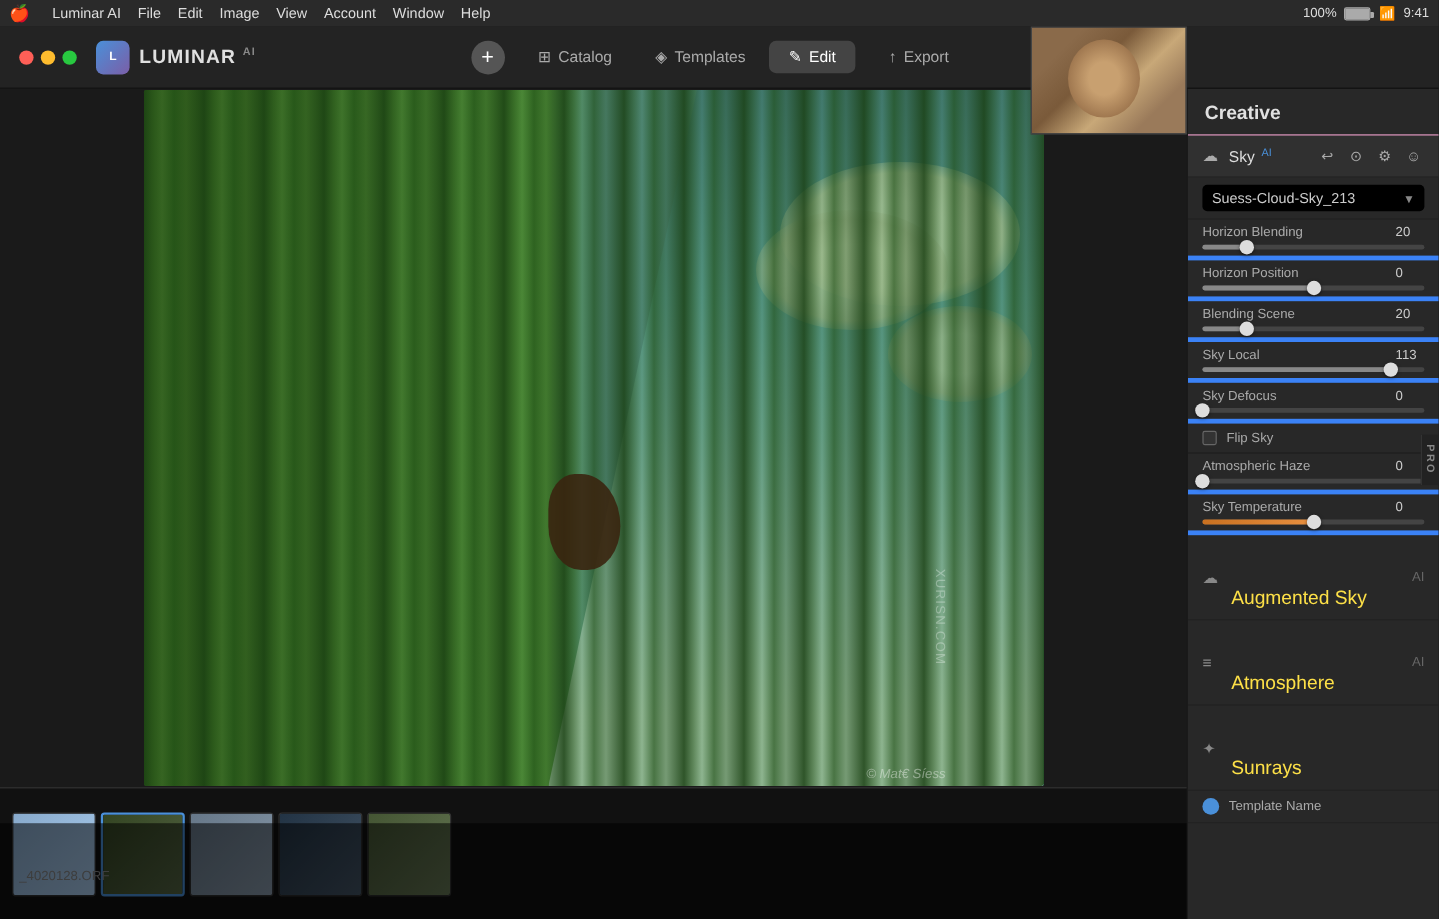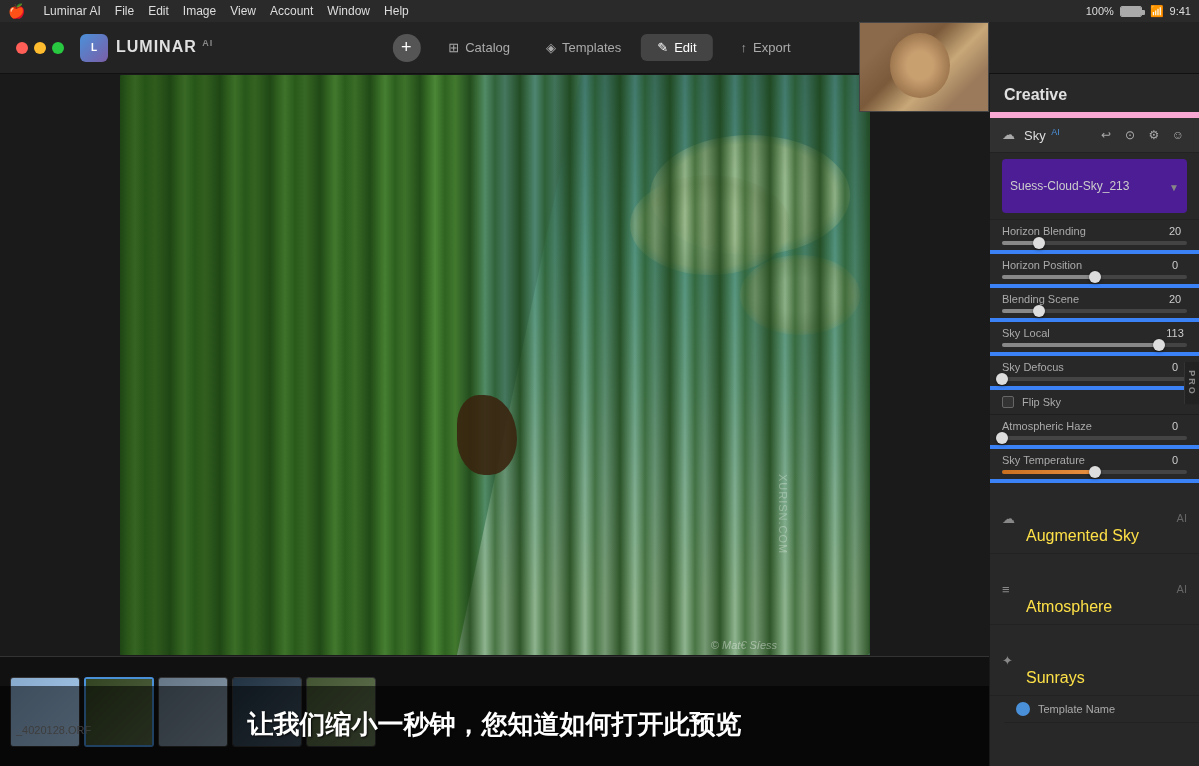--- a/index.html
+++ b/index.html
@@ -354,21 +354,21 @@
       border-left: 1px solid #1a1a1a;
       overflow: hidden;
     }
 
     
     .panel-header {
       padding: 12px 14px 8px;
       font-size: 16px;
       font-weight: 600;
       color: #e0e0e0;
-      border-bottom: 6px solid #f9a8d4;
+      border-bottom: 1px solid #f9a8d4;
     }
 
     
     .webcam-preview {
       position: absolute;
       top: 22px;
       right: 210px;
       width: 130px;
       height: 90px;
       background: #333;
@@ -463,26 +463,26 @@
 
     
     .dropdown-row {
       padding: 6px 12px;
       display: flex;
       align-items: center;
       border-bottom: 1px solid #222;
     }
     .dropdown-select {
       flex: 1;
-      background: #4c1d95;
+      background: #000000;
       border: none;
       border-radius: 4px;
       color: #ccc;
       font-size: 12px;
-      padding: 20px 8px;
+      padding: 4px 8px;
       cursor: pointer;
       display: flex;
       align-items: flex-end;
       justify-content: space-between;
     }
     .dropdown-chevron {
       font-size: 10px;
       color: #888;
     }
 
@@ -498,21 +498,21 @@
       margin-bottom: 4px;
     }
     .slider-label {
       font-size: 11px;
       color: #aaa;
     }
     .slider-value {
       font-size: 11px;
       color: #ccc;
       min-width: 24px;
-      text-align: center;
+      text-align: left;
     }
     .slider-track {
       width: 100%;
       height: 4px;
       background: #444;
       border-radius: 2px;
       position: relative;
     }
     .slider-fill {
       height: 100%;
@@ -591,21 +591,21 @@
     }
     .panel-section-asterisk {
       font-size: 11px;
       color: #666;
     }
 
     
     .watermark {
       position: absolute;
       bottom: 115px;
-      right: 212px;
+      right: 201px;
       font-size: 11px;
       color: rgba(255,255,255,0.4);
       font-style: italic;
       margin-left: 24px;
     }
 
     
     .xursn-mark {
       position: absolute;
       right: 200px;
@@ -623,21 +623,20 @@
       vertical-align: super;
     }
 
     
     .template-row {
       padding: 6px 12px;
       display: flex;
       align-items: center;
       gap: 8px;
       border-bottom: 1px solid #222;
-      margin-left: 14px;
     }
     .template-icon {
       width: 14px;
       height: 14px;
       border-radius: 50%;
       background: #4a90d9;
       flex-shrink: 0;
     }
     .template-label {
       font-size: 11px;
@@ -734,21 +733,20 @@
         <div class="filmstrip-thumb thumb-3"></div>
       </div>
       <div class="filmstrip-item">
         <div class="filmstrip-thumb thumb-4"></div>
       </div>
       <div class="filmstrip-item">
         <div class="filmstrip-thumb thumb-5"></div>
       </div>
 
       <div class="subtitle-area" style="position:absolute; bottom:0; left:0; right:0; height:80px; background:rgba(0,0,0,0.55); display:flex; flex-direction:column; align-items:center; justify-content:center; padding: 6px 16px;">
-        <div class="subtitle-chinese">让我们缩小一秒钟，您知道如何打开此预览</div>
       </div>
     </div>
 
     <div class="watermark">© Mat€ Síess</div>
     <div class="xursn-mark">XURISN.COM</div>
   </div>
 
   <div class="right-panel">
     <div class="panel-header">Creative</div>
 

